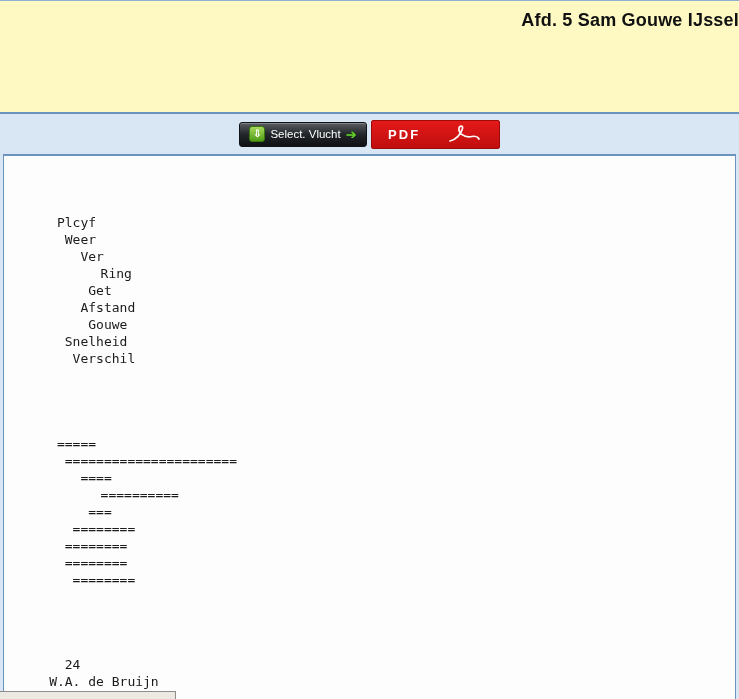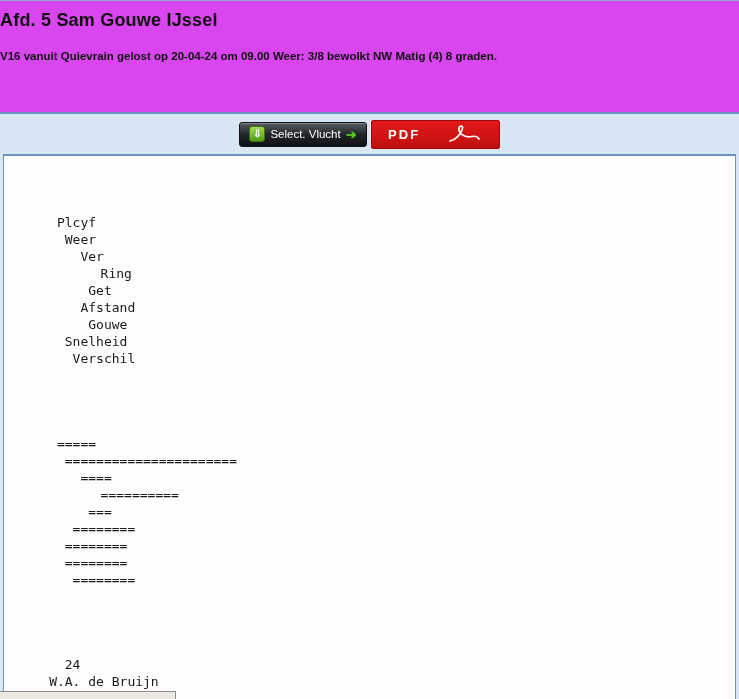--- a/index.html
+++ b/index.html
@@ -4,24 +4,24 @@
 <style>
   html,body{margin:0;padding:0;}
   body{
     width:739px;height:699px;overflow:hidden;position:relative;
     background:#d9e6f3;
     font-family:"Liberation Sans",sans-serif;
     border-top:1px solid #8fafd0;box-sizing:border-box;
   }
   
   .hdr{
-    background:#d946ef;
+    background:#fef9c3;
     border-bottom:2px solid #6b93bd;
     height:111px;
-    text-align:left;
+    text-align:right;
   }
   .hdr .title{
     font-size:18px;font-weight:bold;color:#111;
     padding-top:9px;letter-spacing:.2px;
   }
   .hdr .sub{
     font-size:11.5px;font-weight:bold;color:#111;
     margin-top:19px;
   }
   
@@ -79,21 +79,20 @@
     position:absolute;left:0;bottom:0;width:175px;height:7px;
     background:#ece9e3;border-top:1px solid #8e8e8e;border-right:1px solid #8e8e8e;
     z-index:5;
   }
 </style>
 </head>
 <body>
 
 <div class="hdr">
   <div class="title">Afd. 5 Sam Gouwe IJssel</div>
-  <div class="sub">V16 vanuit Quievrain gelost op 20-04-24 om 09.00 Weer: 3/8 bewolkt NW Matig (4) 8 graden.</div>
 </div>
 
 <div class="toolbar">
   <div class="btn-select">
     <span class="dl-ico">⇩</span>
     <span>Select. Vlucht</span>
     <span class="arrow-ico">➔</span>
   </div>
   <div class="btn-pdf">
     <span>PDF</span>

